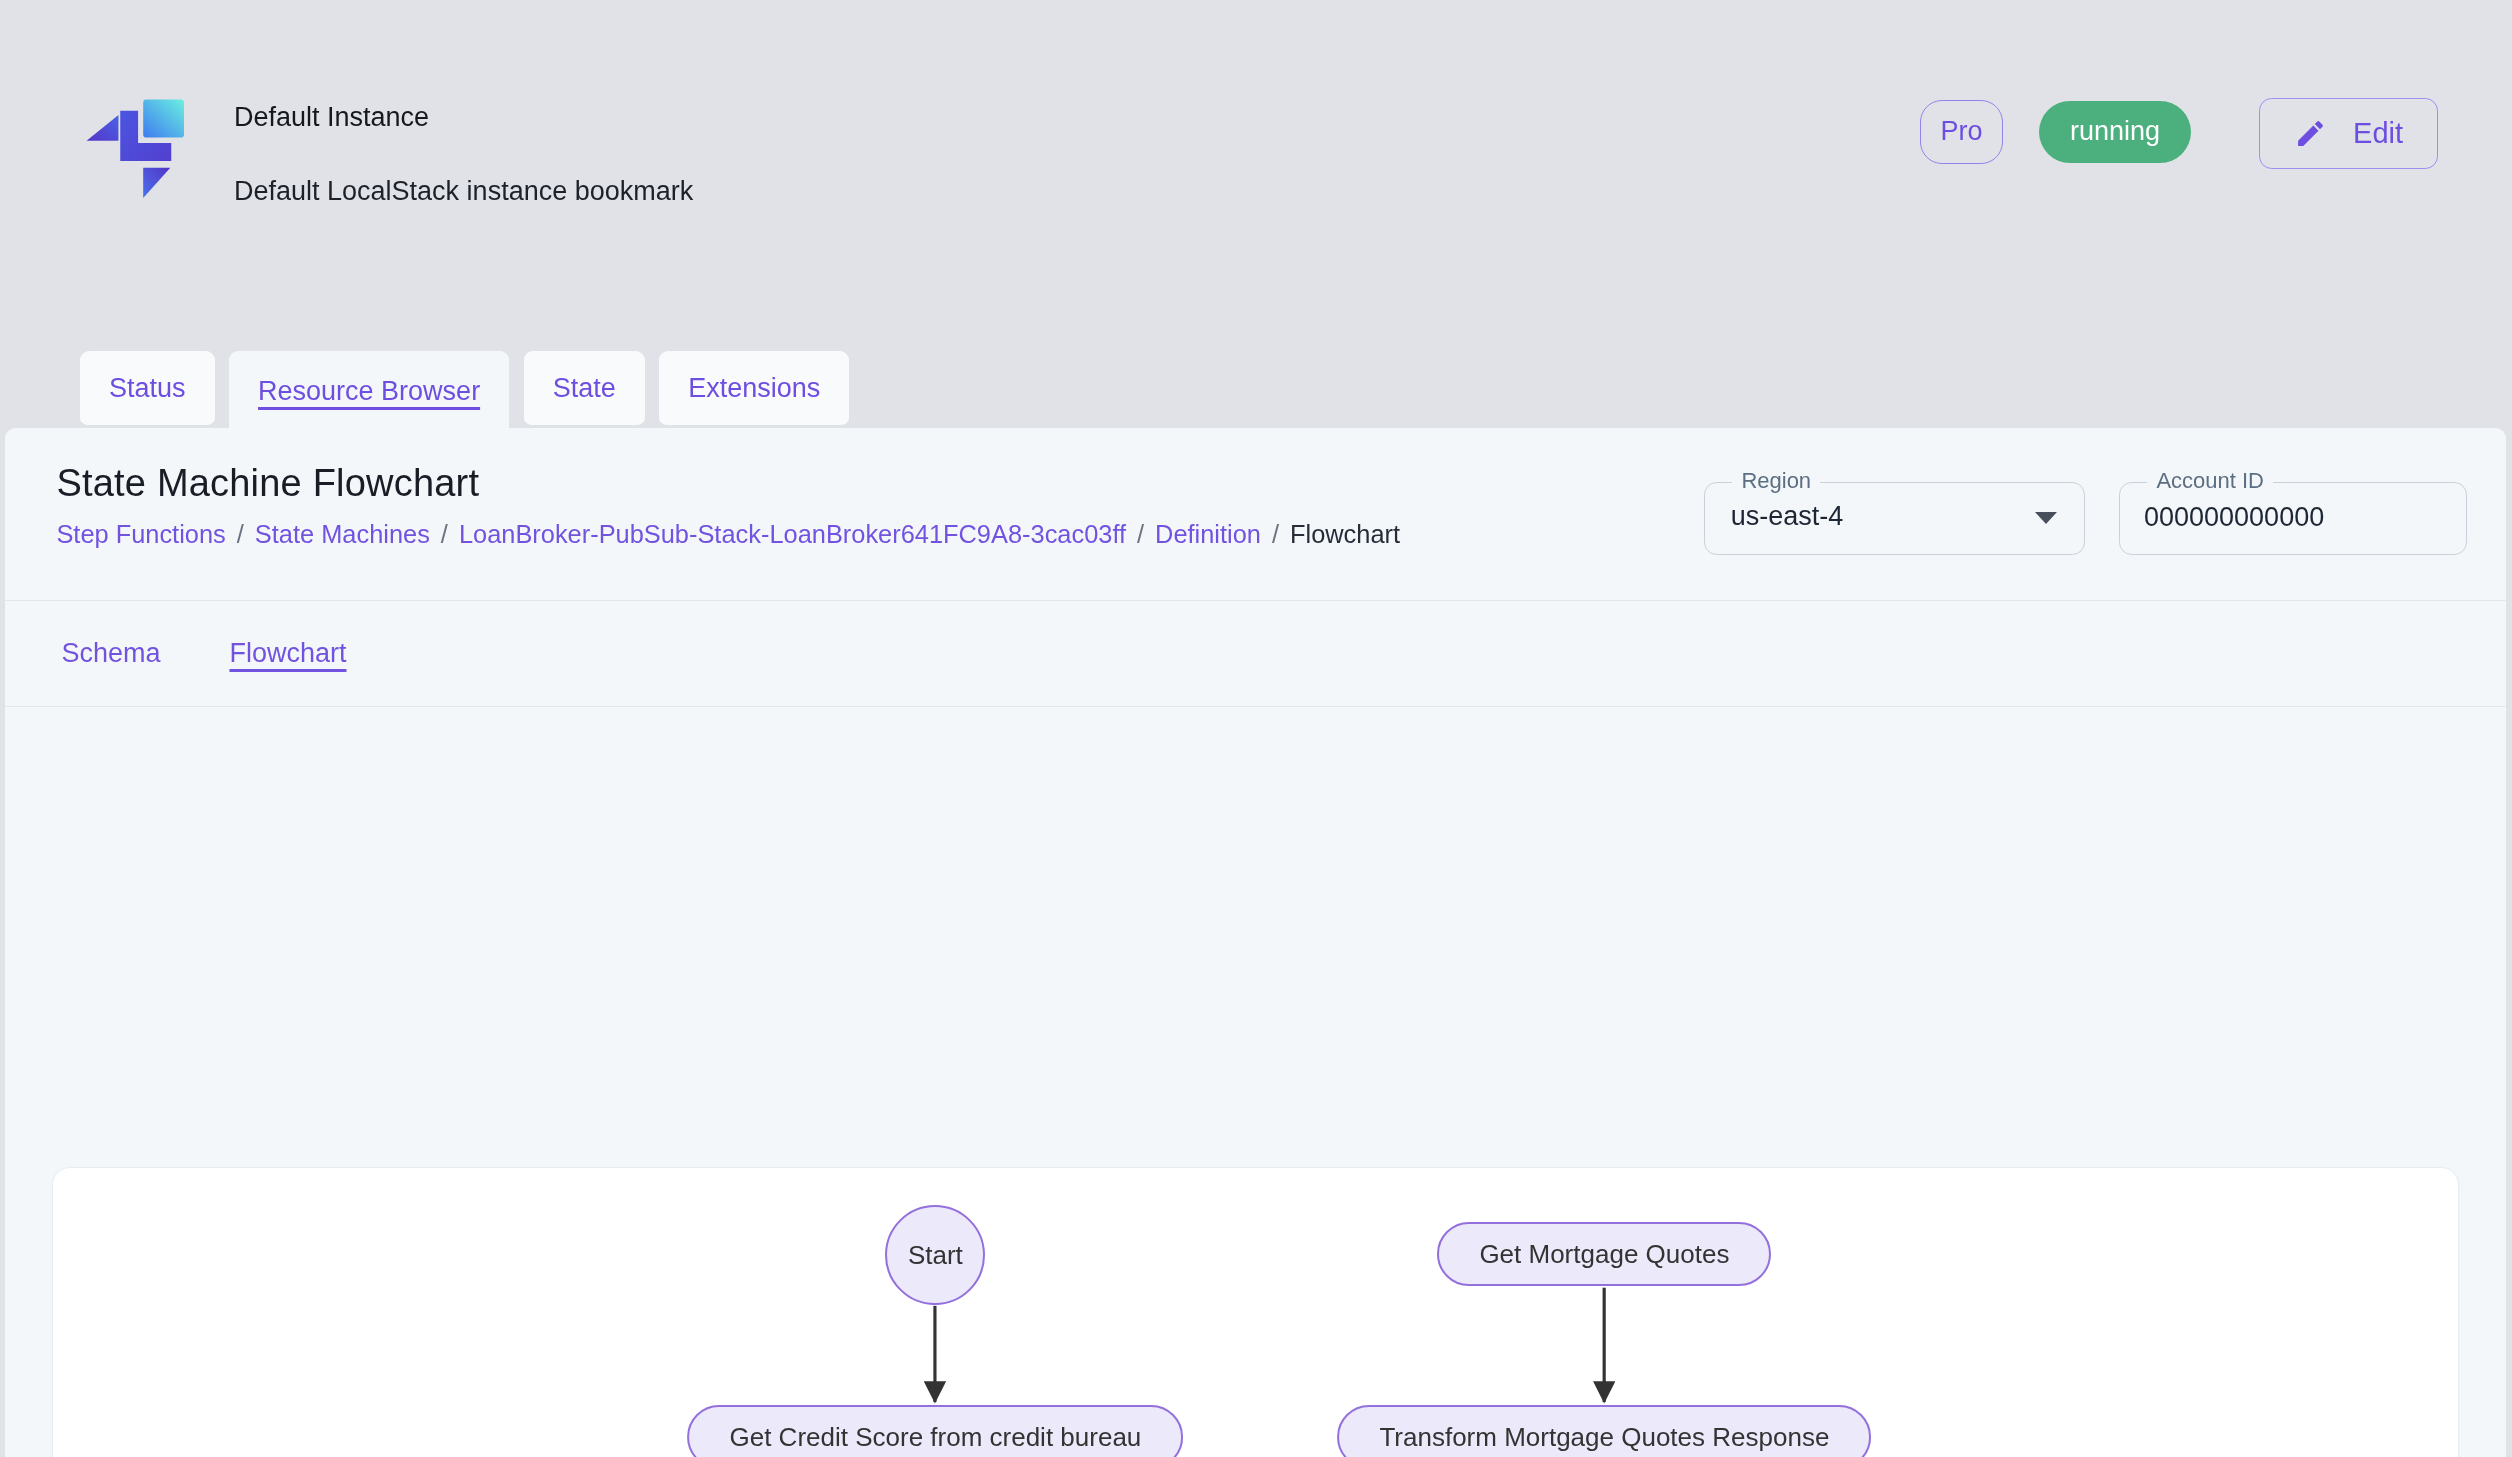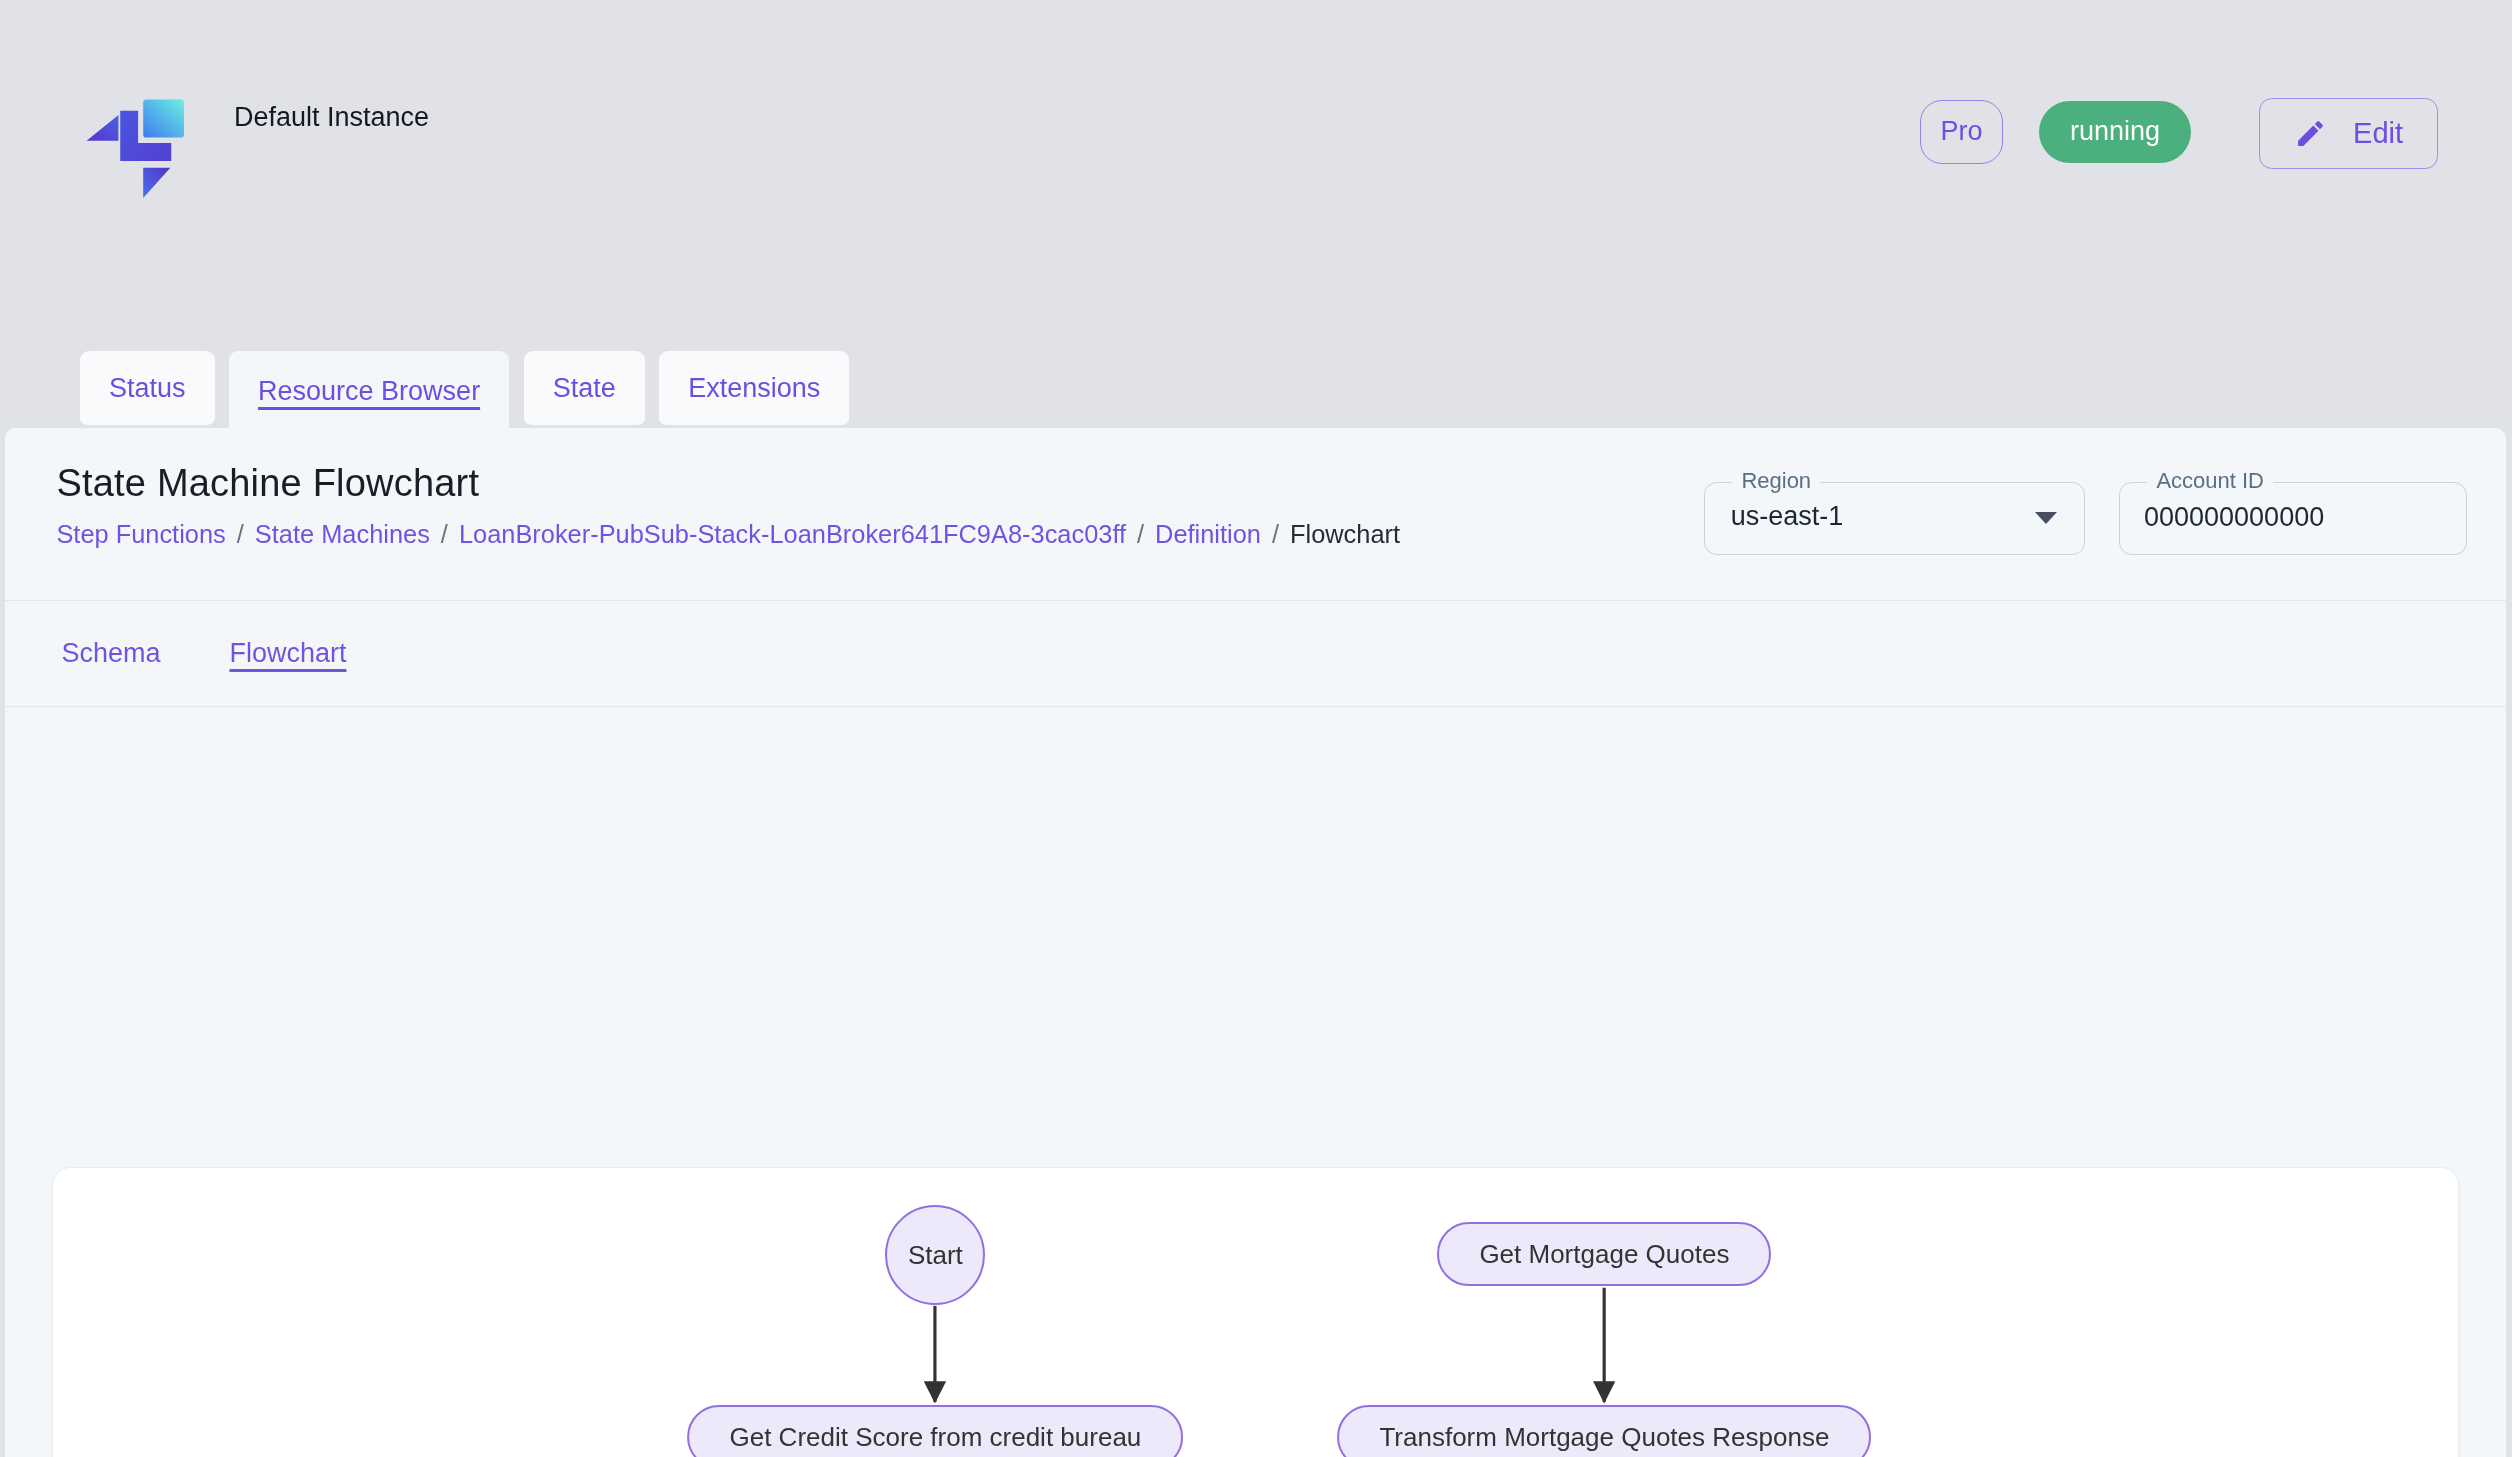--- a/index.html
+++ b/index.html
@@ -138,20 +138,21 @@
     </linearGradient>
   </defs>
   <rect x="60" y="12" width="40" height="34" rx="3" fill="url(#gSquare)"></rect>
   <polygon points="37.5,22 55,22 55,51 87.5,51 87.5,67 37.5,67" fill="url(#gL)"></polygon>
   <polygon points="35.7,26 35.7,48.8 4.5,48.8" fill="url(#gTriL)"></polygon>
   <polygon points="60,73 86.6,73 60,100" fill="url(#gTriB)"></polygon>
 </svg>
 
 <div class="header-text">
   <div class="instance-name">Default Instance</div>
+  <div class="instance-desc">Default LocalStack instance bookmark</div>
 </div>
 
 <div class="header-badges">
   <div class="pro-chip">Pro</div>
   <div class="running-badge">running</div>
   <button class="edit-btn">
     <svg viewBox="0 0 24 24" fill="#6d4ee0">
       <path d="M3 17.25V21h3.75L17.81 9.94l-3.75-3.75L3 17.25zM20.71 7.04c.39-.39.39-1.02 0-1.41l-2.34-2.34a.9959.9959 0 0 0-1.41 0l-1.83 1.83 3.75 3.75 1.83-1.83z"></path>
     </svg>
     <span>Edit</span>
@@ -176,21 +177,21 @@
       <span class="crumb-sep">/</span>
       <span class="crumb-link">LoanBroker-PubSub-Stack-LoanBroker641FC9A8-3cac03ff</span>
       <span class="crumb-sep">/</span>
       <span class="crumb-link">Definition</span>
       <span class="crumb-sep">/</span>
       <span class="crumb-current">Flowchart</span>
     </div>
 
     <div class="field region-field">
       <span class="field-label">Region</span>
-      <span class="region-value">us-east-1</span>
+      <span class="region-value">us-east-4</span>
       <span class="caret"></span>
     </div>
 
     <div class="field account-field">
       <span class="field-label">Account ID</span>
       <input class="account-input" value="000000000000" style="">
     </div>
   </div>
 
   <div class="subtab-row">

